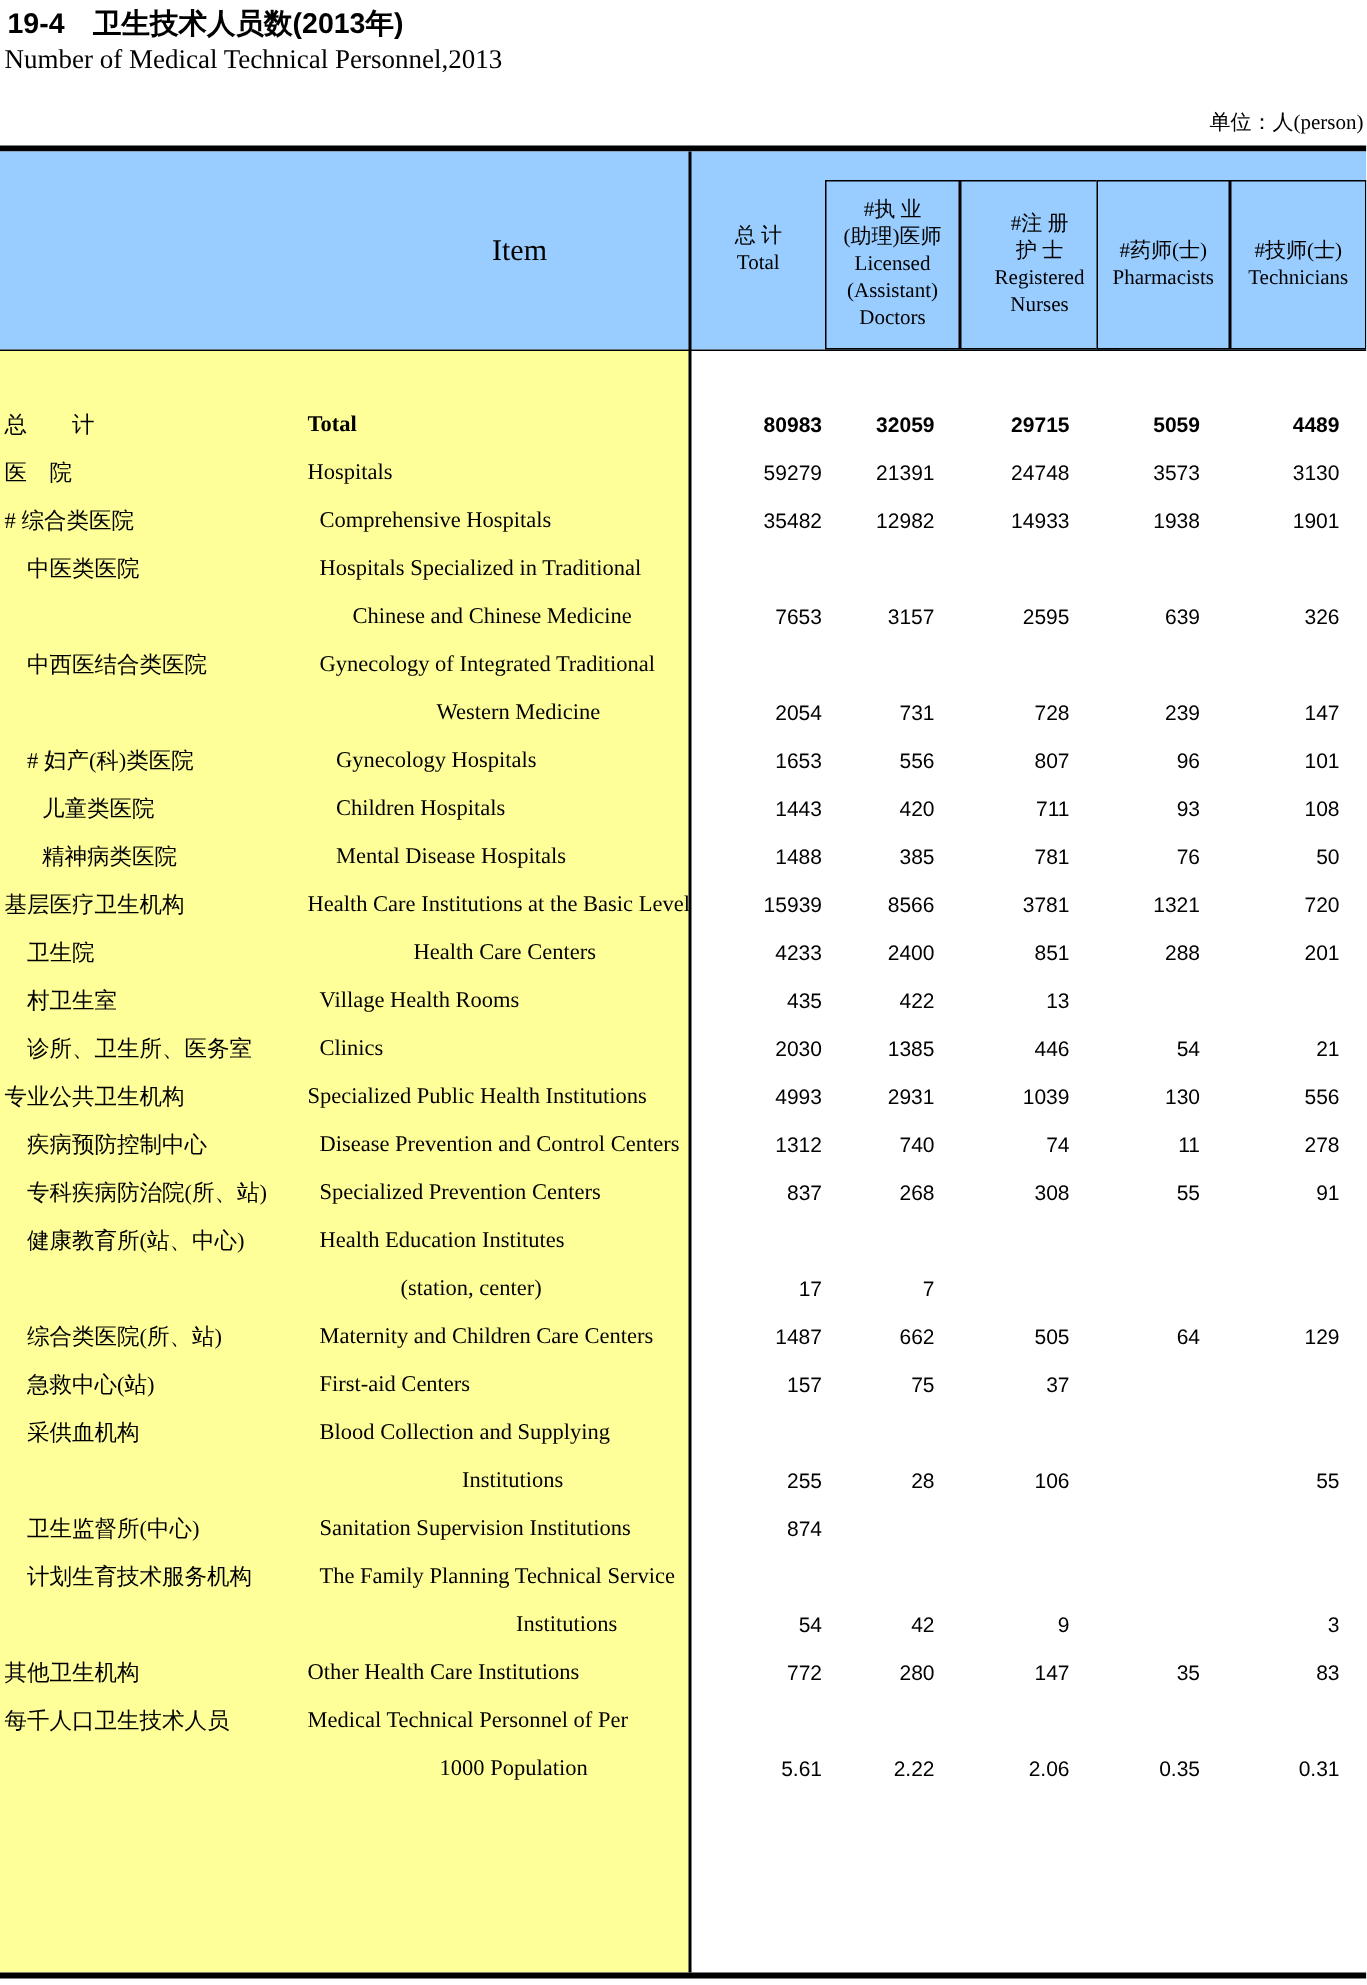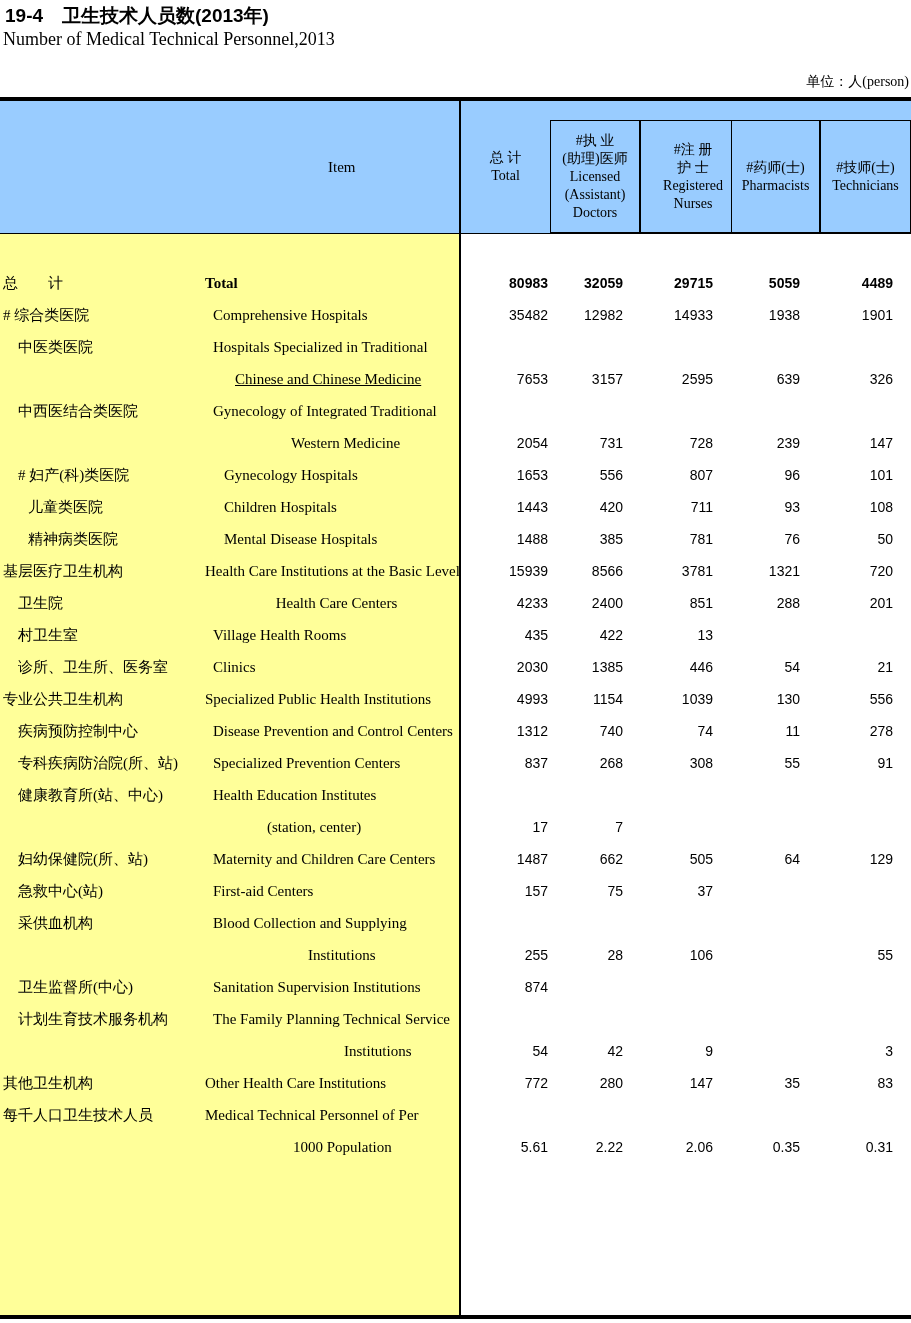--- a/index.html
+++ b/index.html
@@ -12,21 +12,21 @@
 
   .rule-top{position:absolute;left:0;top:97px;width:911px;height:4px;background:#000;}
   .rule-bottom{position:absolute;left:0;top:1315px;width:911px;height:4px;background:#000;}
   .v-divider{position:absolute;left:459px;top:101px;width:2px;height:1214px;background:#000;}
   .h-sep{position:absolute;left:0;top:233px;width:911px;height:1px;background:#000;}
 
   .thead{position:absolute;left:0;top:101px;width:911px;height:132px;background:#99CCFF;}
   .item-head-zh{position:absolute;left:80px;top:0;height:132px;display:flex;align-items:center;
                 font-size:15px;white-space:pre;}
   .item-head-en{position:absolute;left:328px;top:0;height:132px;display:flex;align-items:center;
-                font-size:15px;}
+                font-size:20px;}
   .colhead{position:absolute;box-sizing:border-box;display:flex;flex-direction:column;
            justify-content:center;text-align:center;font-size:14px;line-height:18px;white-space:pre;}
   .colhead.boxed{border:1px solid #000;background:#99CCFF;}
 
   .tbody{position:absolute;left:0;top:234px;width:911px;height:1081px;}
   .yellow-bg{position:absolute;left:0;top:0;width:459px;height:100%;background:#FFFF99;}
   .rows{position:absolute;left:0;top:33px;width:911px;}
   .trow{display:flex;height:32px;align-items:center;box-sizing:border-box;}
   .c-zh{width:205px;box-sizing:border-box;font-size:15px;white-space:pre;overflow:hidden;}
   .c-en{width:255px;box-sizing:border-box;font-size:15px;white-space:pre;overflow:hidden;}
@@ -66,40 +66,49 @@
         <div class="trow bold">
           <div class="c-zh" style="padding-left: 3px;">总　　计</div>
           <div class="c-en" style="padding-left: 0px;">Total</div>
           <div class="val v0">80983</div>
           <div class="val v1">32059</div>
           <div class="val v2">29715</div>
           <div class="val v3">5059</div>
           <div class="val v4">4489</div>
         </div>
         <div class="trow">
+          <div class="c-zh" style="padding-left: 3px;">医　院</div>
+          <div class="c-en" style="padding-left: 0px;">Hospitals</div>
+          <div class="val v0">59279</div>
+          <div class="val v1">21391</div>
+          <div class="val v2">24748</div>
+          <div class="val v3">3573</div>
+          <div class="val v4">3130</div>
+        </div>
+        <div class="trow">
           <div class="c-zh" style="padding-left: 3px;"># 综合类医院</div>
           <div class="c-en" style="padding-left: 8px;">Comprehensive Hospitals</div>
           <div class="val v0">35482</div>
           <div class="val v1">12982</div>
           <div class="val v2">14933</div>
           <div class="val v3">1938</div>
           <div class="val v4">1901</div>
         </div>
         <div class="trow">
           <div class="c-zh" style="padding-left: 18px;">中医类医院</div>
           <div class="c-en" style="padding-left: 8px;">Hospitals Specialized in Traditional</div>
           <div class="val v0"></div>
           <div class="val v1"></div>
           <div class="val v2"></div>
           <div class="val v3"></div>
           <div class="val v4"></div>
         </div>
         <div class="trow">
           <div class="c-zh" style="padding-left: 0px;"></div>
-          <div class="c-en" style="padding-left: 30px; text-decoration: underline;">Chinese and Chinese Medicine</div>
+          <div class="c-en" style="padding-left: 30px;">Chinese and Chinese Medicine</div>
           <div class="val v0">7653</div>
           <div class="val v1">3157</div>
           <div class="val v2">2595</div>
           <div class="val v3">639</div>
           <div class="val v4">326</div>
         </div>
         <div class="trow">
           <div class="c-zh" style="padding-left: 18px;">中西医结合类医院</div>
           <div class="c-en" style="padding-left: 8px;">Gynecology of Integrated Traditional</div>
           <div class="val v0"></div>
@@ -177,21 +186,21 @@
           <div class="val v0">2030</div>
           <div class="val v1">1385</div>
           <div class="val v2">446</div>
           <div class="val v3">54</div>
           <div class="val v4">21</div>
         </div>
         <div class="trow">
           <div class="c-zh" style="padding-left: 3px;">专业公共卫生机构</div>
           <div class="c-en" style="padding-left: 0px;">Specialized Public Health Institutions</div>
           <div class="val v0">4993</div>
-          <div class="val v1">1154</div>
+          <div class="val v1">2931</div>
           <div class="val v2">1039</div>
           <div class="val v3">130</div>
           <div class="val v4">556</div>
         </div>
         <div class="trow">
           <div class="c-zh" style="padding-left: 18px;">疾病预防控制中心</div>
           <div class="c-en" style="padding-left: 8px;">Disease Prevention and Control Centers</div>
           <div class="val v0">1312</div>
           <div class="val v1">740</div>
           <div class="val v2">74</div>
@@ -219,21 +228,21 @@
         <div class="trow">
           <div class="c-zh" style="padding-left: 0px;"></div>
           <div class="c-en" style="padding-left: 62px;">(station, center)</div>
           <div class="val v0">17</div>
           <div class="val v1">7</div>
           <div class="val v2"></div>
           <div class="val v3"></div>
           <div class="val v4"></div>
         </div>
         <div class="trow">
-          <div class="c-zh" style="padding-left: 18px;">妇幼保健院(所、站)</div>
+          <div class="c-zh" style="padding-left: 18px;">综合类医院(所、站)</div>
           <div class="c-en" style="padding-left: 8px;">Maternity and Children Care Centers</div>
           <div class="val v0">1487</div>
           <div class="val v1">662</div>
           <div class="val v2">505</div>
           <div class="val v3">64</div>
           <div class="val v4">129</div>
         </div>
         <div class="trow">
           <div class="c-zh" style="padding-left: 18px;">急救中心(站)</div>
           <div class="c-en" style="padding-left: 8px;">First-aid Centers</div>

